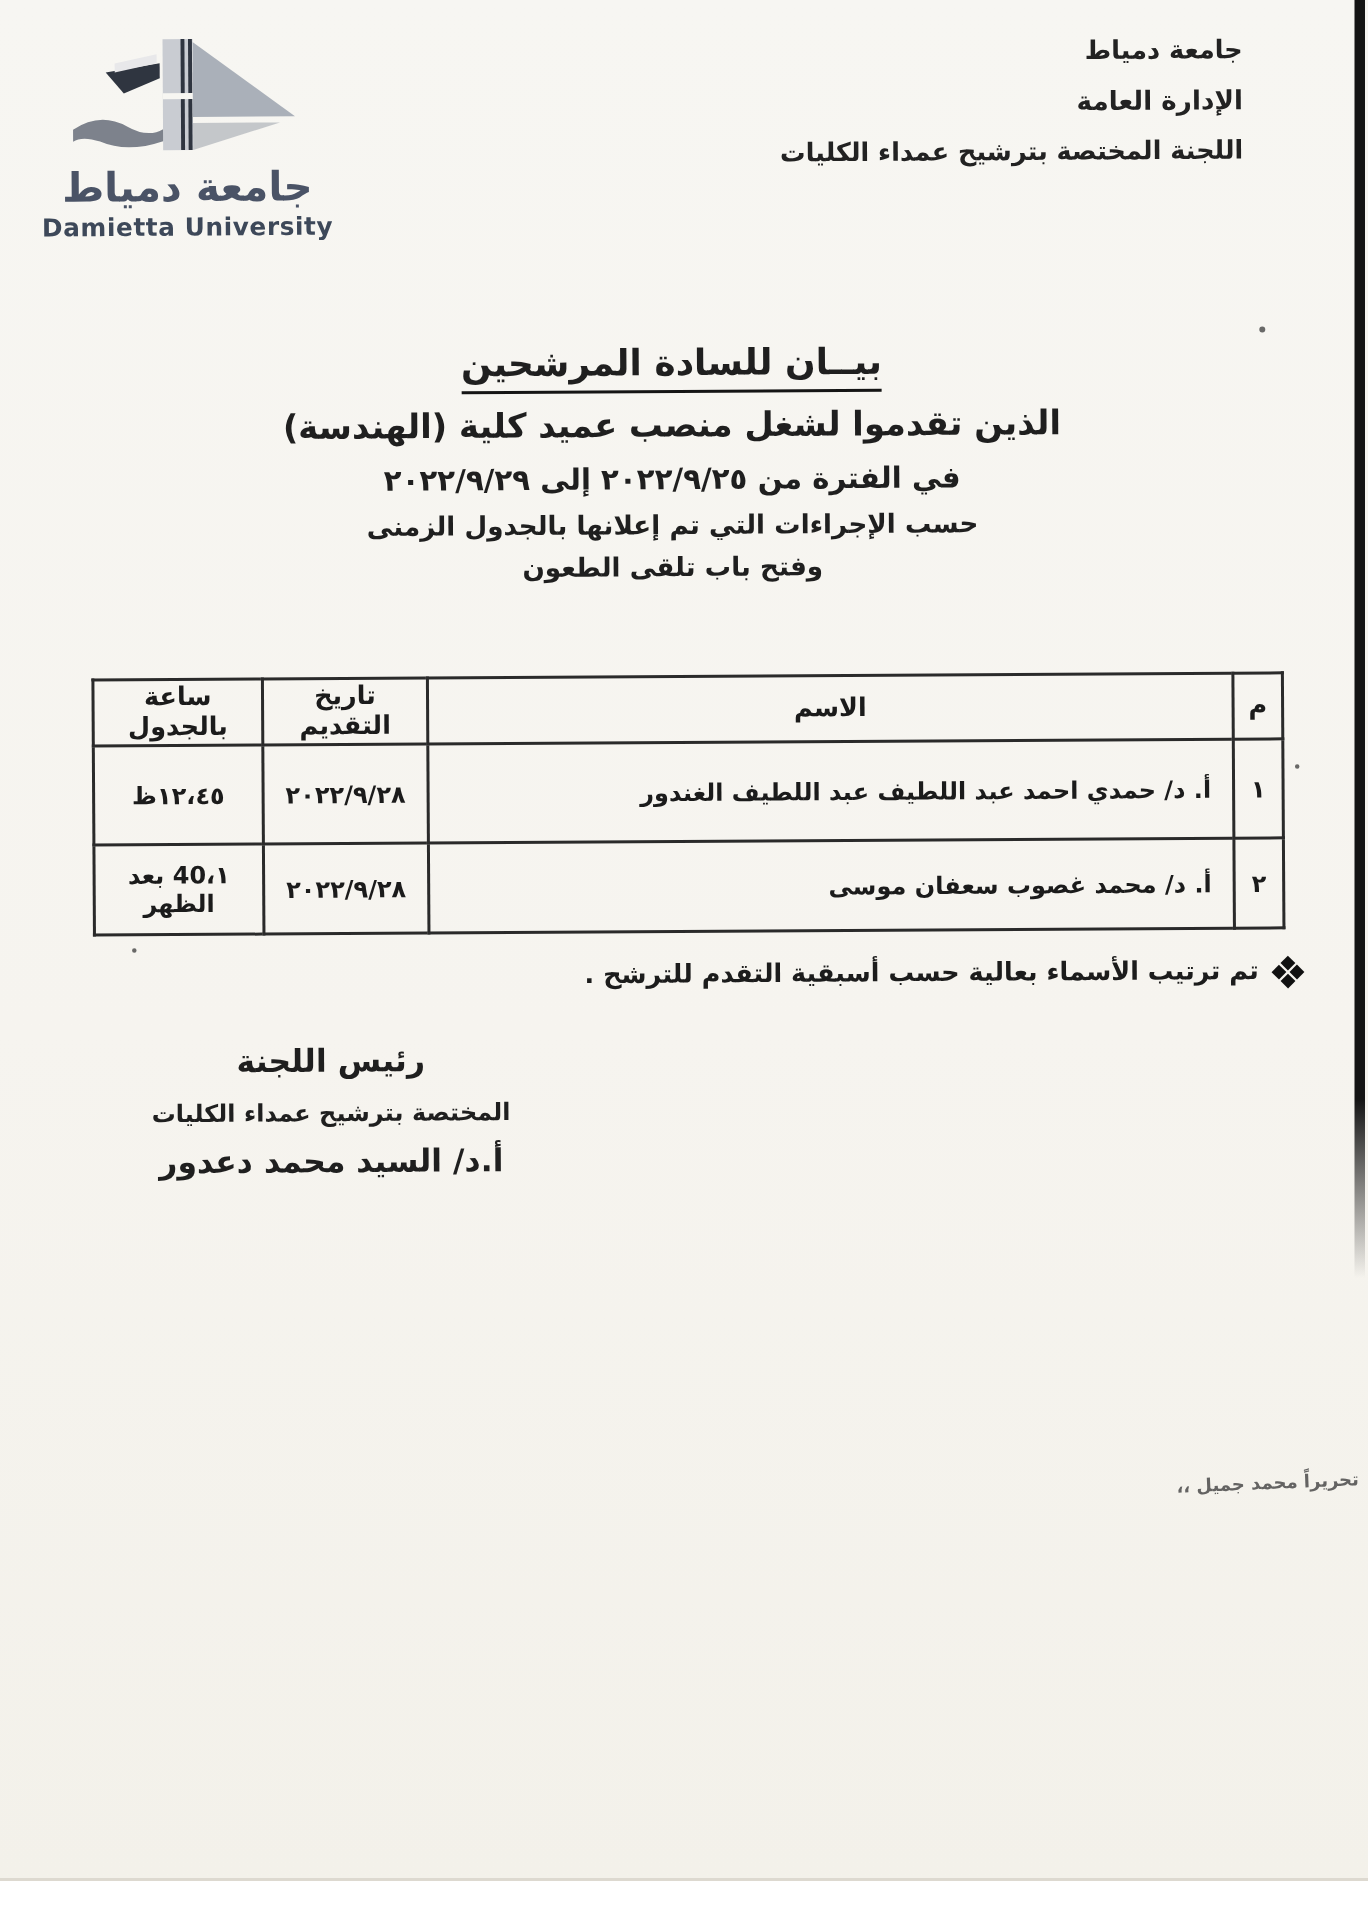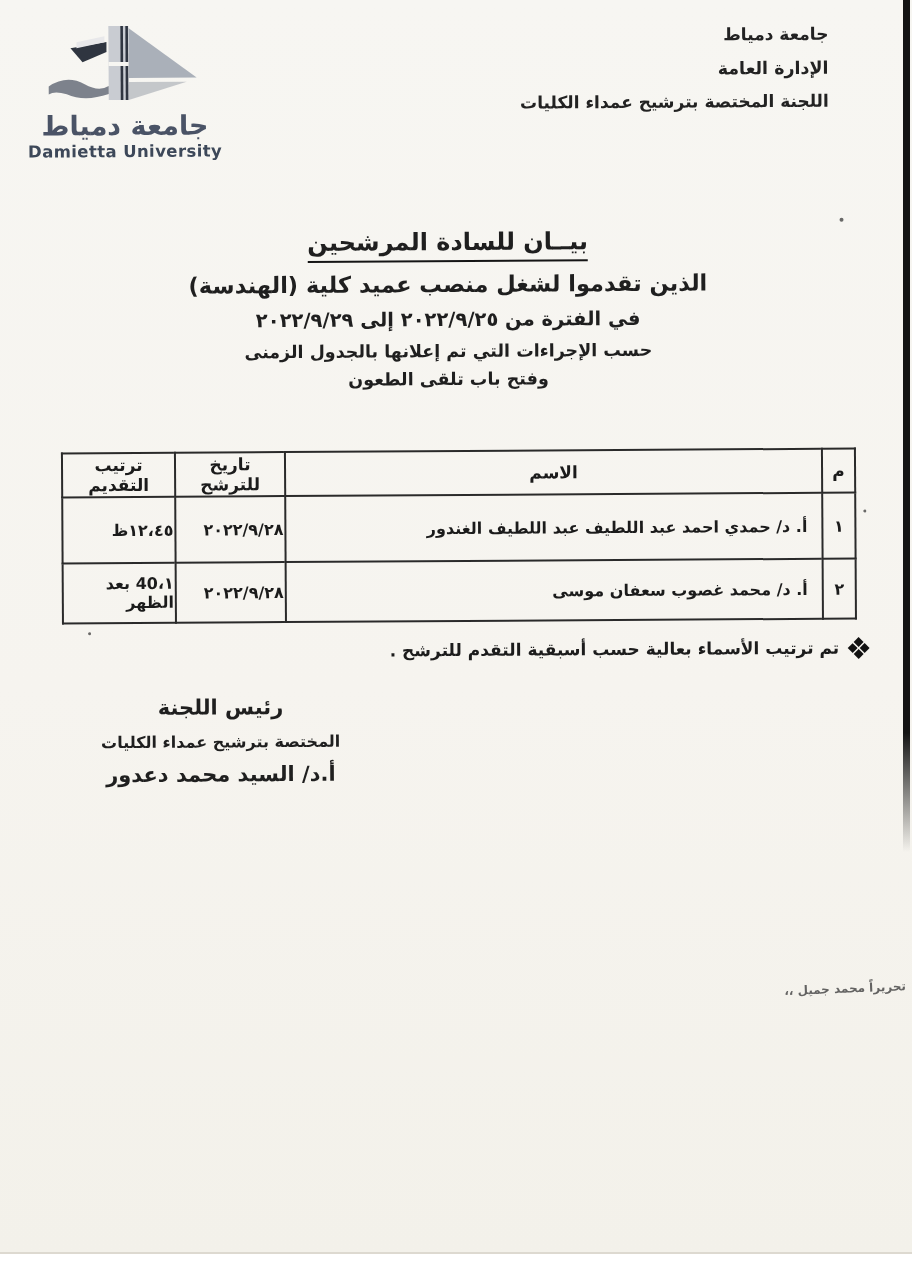--- a/index.html
+++ b/index.html
@@ -47,21 +47,21 @@
     border-collapse:collapse;direction:rtl;table-layout:fixed;
   }
   table.reg th,table.reg td{
     border:2.2px solid var(--table-border,#2a2a2a);
     font-weight:bold;color:#1b1b1b;overflow:hidden;
   }
   table.reg th{height:37px;font-size:17px;text-align:center;}
   table.reg td{font-size:16px;}
   td.c-num{text-align:center;}
   td.c-name{text-align:right;padding-right:14px;}
-  td.c-date,td.c-time{}
+  td.c-date,td.c-time{text-align:center;}
   tr.r1 td{height:62px;}
   tr.r2 td{height:56px;}
 
   
   .note{position:absolute;right:44px;top:640px;direction:rtl;display:flex;align-items:center;gap:10px;}
   .note-text{font-size:17px;font-weight:bold;color:#1c1c1c;}
   .bullet{position:relative;width:19px;height:19px;flex:0 0 auto;}
   .bullet i{position:absolute;width:7px;height:7px;background:#111;transform:rotate(45deg);}
   .bullet i:nth-child(1){left:6px;top:0;}
   .bullet i:nth-child(2){left:0;top:6px;}
@@ -126,22 +126,22 @@
     <colgroup>
       <col style="width:33px">
         <col style="width:537px">
         <col style="width:110px">
         <col style="width:113px">
     </colgroup>
     <thead>
       <tr>
         <th>م</th>
         <th>الاسم</th>
-        <th>تاريخ للترشح</th>
-        <th>ترتيب التقديم</th>
+        <th>تاريخ التقديم</th>
+        <th>ساعة بالجدول</th>
       </tr>
     </thead>
     <tbody>
       <tr class="r1">
         <td class="c-num">١</td>
         <td class="c-name">أ. د/ حمدي احمد عبد اللطيف عبد اللطيف الغندور</td>
         <td class="c-date">٢٠٢٢/٩/٢٨</td>
         <td class="c-time">١٢،٤٥ظ</td>
       </tr>
       <tr class="r2">

